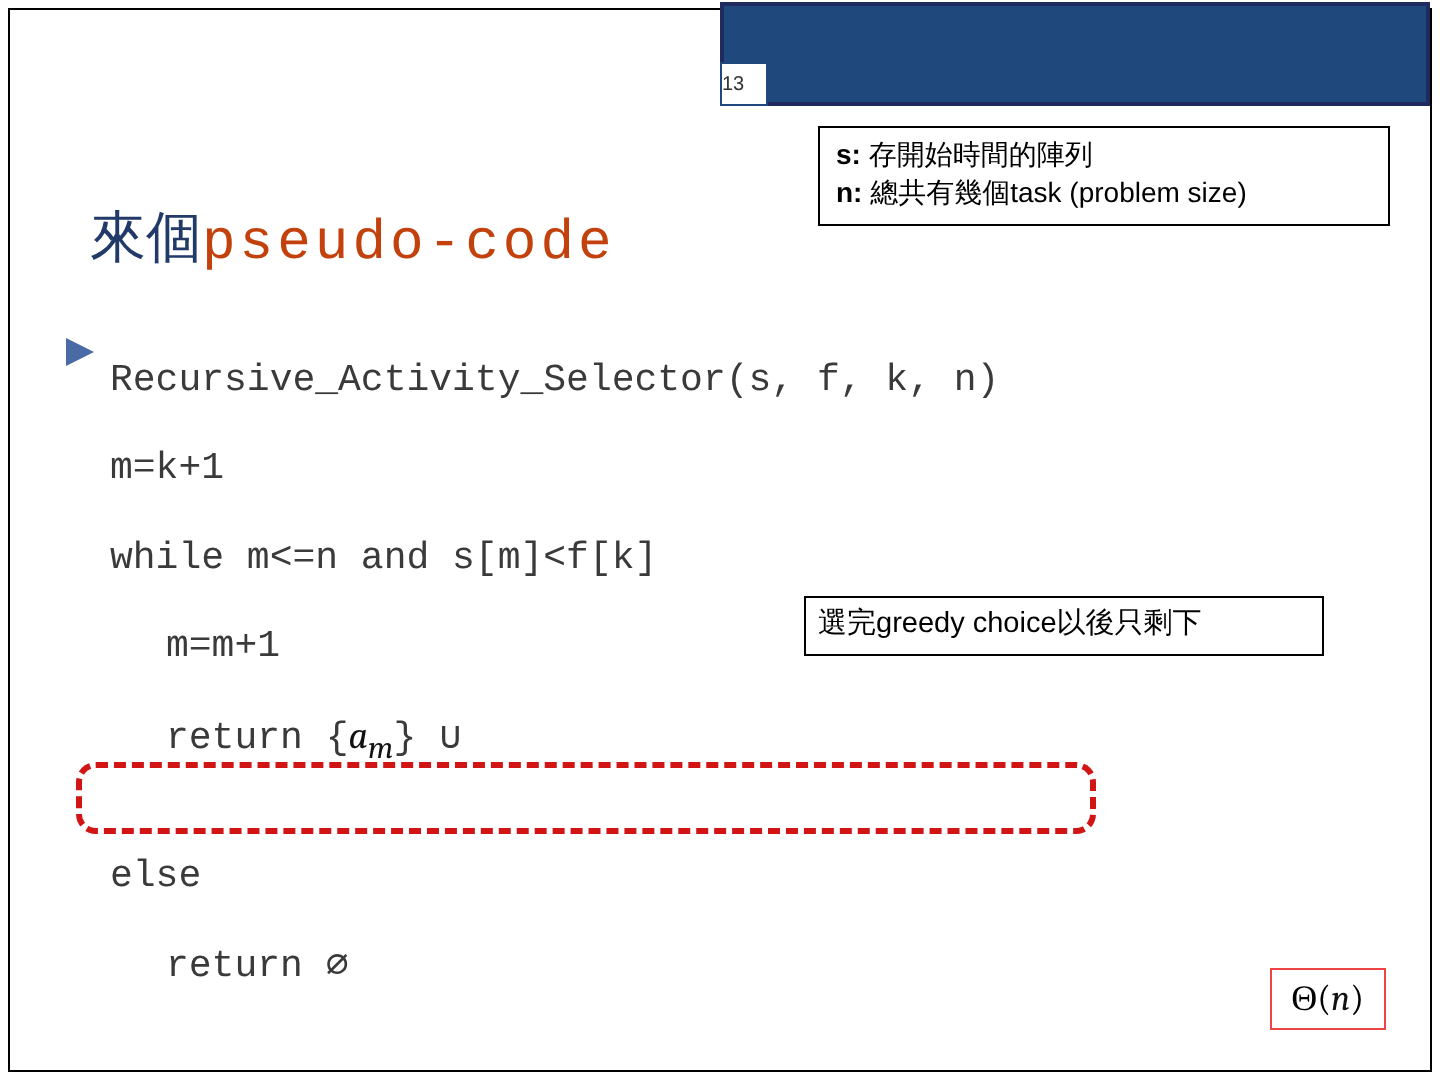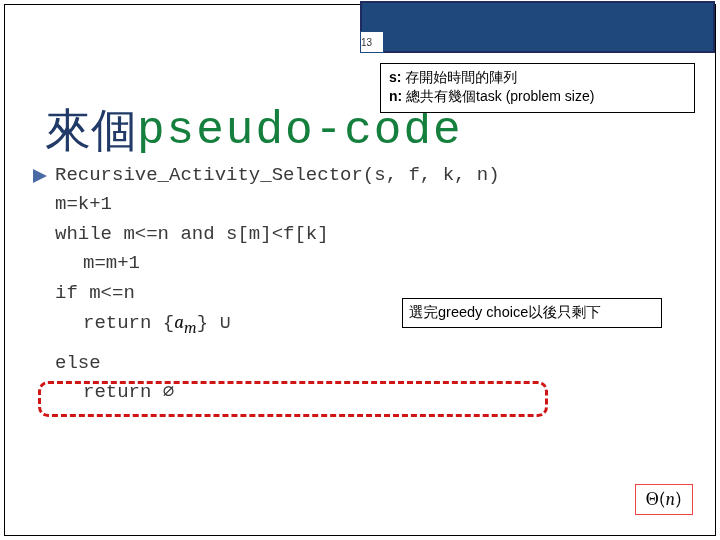--- a/index.html
+++ b/index.html
@@ -38,54 +38,54 @@
     border: 1px solid #1f497d;
     font-size: 10px;
     color: #333;
     display: flex;
     align-items: center;
   }
   .title {
     position: absolute;
     top: 95px;
     left: 40px;
-    font-size: 46px;
+    font-size: 28px;
     color: #223a67;
     display: flex;
-    align-items: center;
+    align-items: flex-end;
   }
   .title-cjk { font-family: "Microsoft JhengHei", sans-serif; }
-  .title-latin { font-family: Consolas, "Courier New", monospace; letter-spacing: 2px; color: #15803d; }
+  .title-latin { font-family: Consolas, "Courier New", monospace; letter-spacing: 2px; color: #c2410c; }
   .arrow {
     position: absolute;
     top: 164px;
     left: 28px;
     width: 0;
     height: 0;
     border-top: 7px solid transparent;
     border-bottom: 7px solid transparent;
     border-left: 14px solid #4a6aa5;
   }
   .code {
     position: absolute;
     top: 156px;
     left: 50px;
     font-family: "Courier New", monospace;
     font-size: 19px;
     color: #3a3a3a;
     line-height: 1.55;
   }
-  .code .line { white-space: pre; }
+  .code .line { white-space: pre; margin-top: 15px; }
   .indent1 { padding-left: 28px; }
   .math { font-family: Cambria, "Times New Roman", serif; font-style: italic; color: #111; }
   .legend {
     position: absolute;
     top: 58px;
     right: 20px;
-    width: 315px;
+    width: 286px;
     border: 1px solid #000;
     padding: 4px 8px 6px 8px;
     font-size: 14px;
     line-height: 1.35;
     background: #fff;
   }
   .legend-row { display: block; }
   .note {
     position: absolute;
     top: 293px;
@@ -142,21 +142,20 @@
     </span>
   </div>
 
   <div class="arrow"></div>
 
   <div class="code">
     <div class="line">Recursive_Activity_Selector(s, f, k, n)</div>
     <div class="line">m=k+1</div>
     <div class="line">while m&lt;=n and s[m]&lt;f[k]</div>
     <div class="line indent1">m=m+1</div>
-    <div class="line">if m&lt;=n</div>
     <div class="line indent1"><span>return {</span><span class="math">a</span><sub class="math">m</sub><span>} ∪</span></div>
     <div class="line" style="height:8px"></div>
     <div class="line">else</div>
     <div class="line indent1">return ∅</div>
   </div>
 
   <div class="note">
     <div>選完greedy choice以後只剩下</div>
   </div>
 

